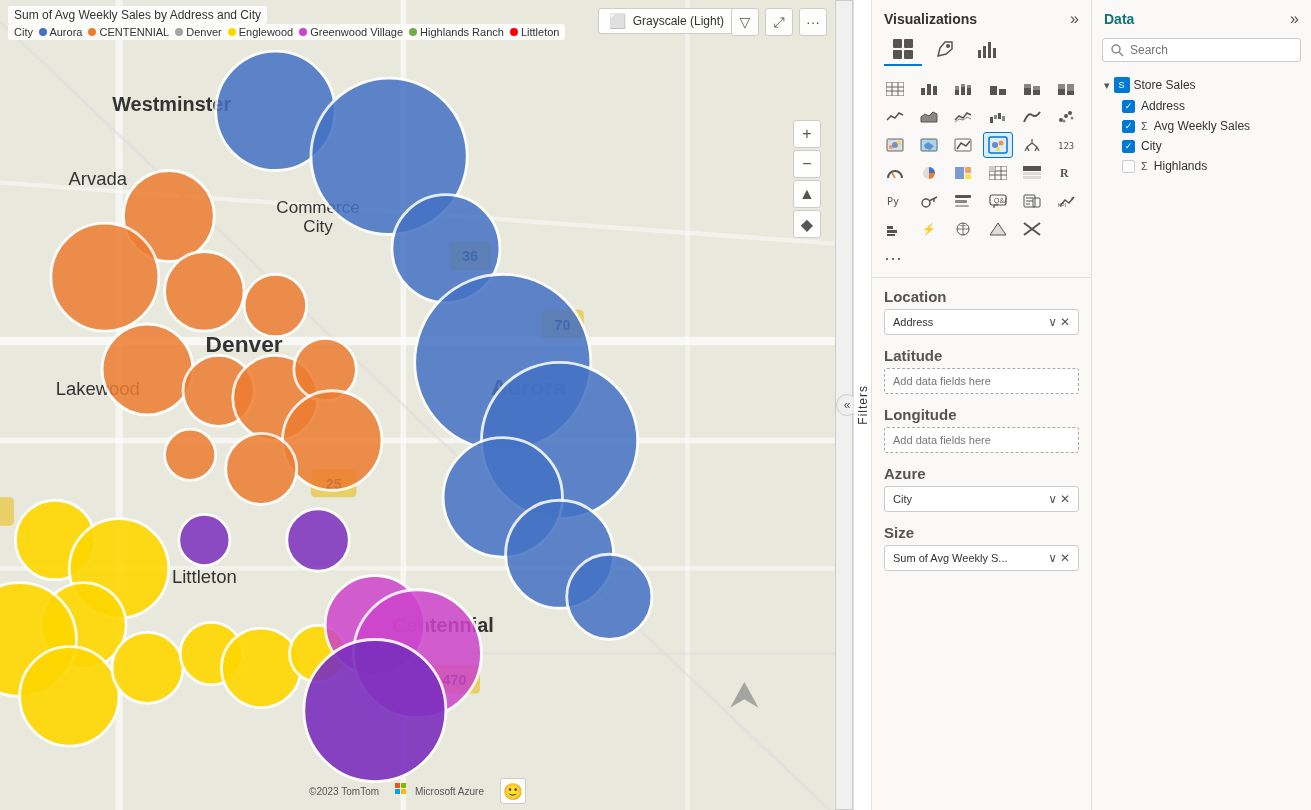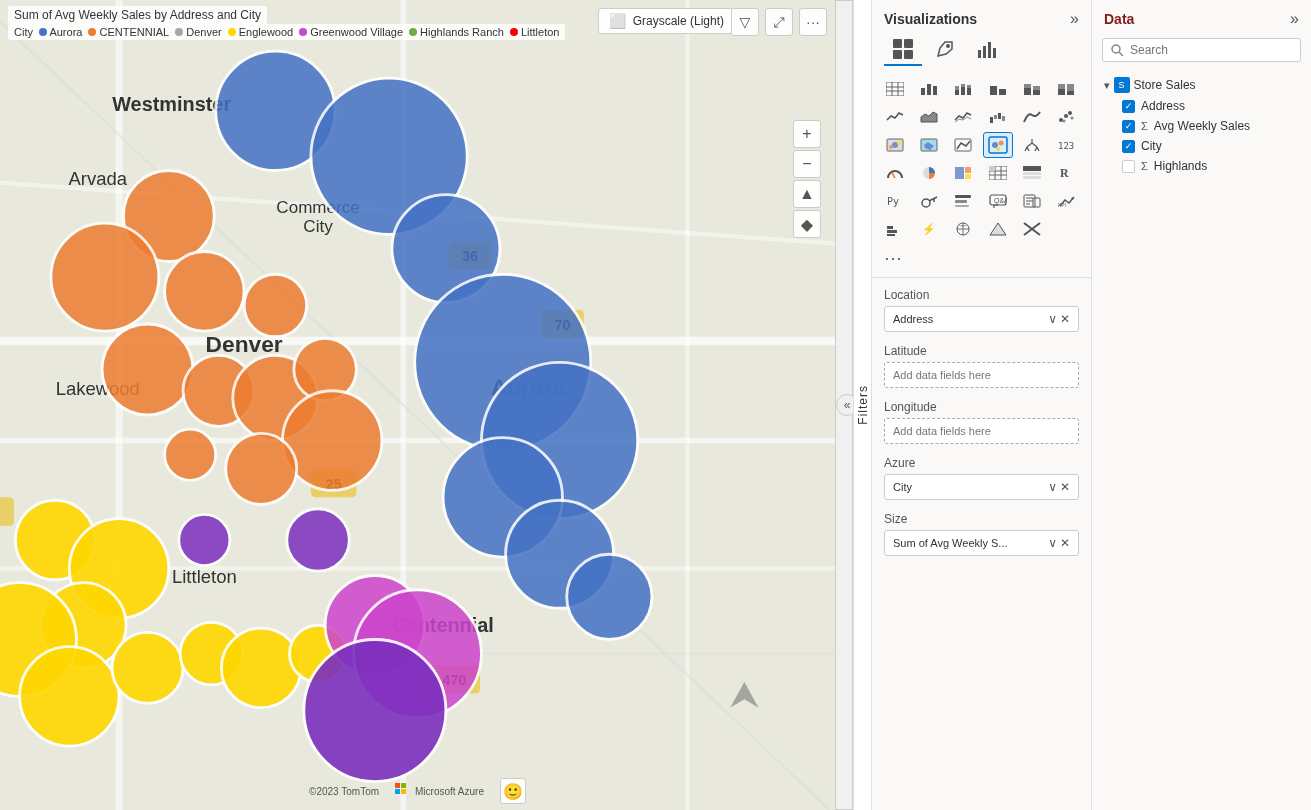--- a/index.html
+++ b/index.html
@@ -52,31 +52,31 @@
     .viz-icon-grid { display: grid; grid-template-columns: repeat(6, 1fr); gap: 2px; padding: 4px 8px; }
     .viz-icon-cell { width: 30px; height: 26px; display: flex; align-items: center; justify-content: center; cursor: pointer; border-radius: 3px; font-size: 14px; color: #555; border: 1px solid transparent; text-align: center; }
     .viz-icon-cell.active { background: #deecf9; border-color: #0078d4; }
 
     .viz-more { padding: 2px 12px 4px; font-size: 18px; color: #555; cursor: pointer; }
 
     .viz-divider { height: 1px; background: #e0e0e0; margin: 4px 0; }
 
     
     .field-well { padding: 6px 12px; }
-    .field-well-label { font-size: 12px; color: #555; margin-bottom: 4px; font-weight: 400; }
+    .field-well-label { font-size: 15px; color: #555; margin-bottom: 4px; font-weight: 700; }
     .field-well-slot { border: 1px dashed #aaa; border-radius: 3px; padding: 4px 8px; font-size: 11px; color: #777; background: #fff; display: flex; align-items: center; justify-content: space-between; min-height: 26px; }
     .field-well-slot.filled { border: 1px solid #ccc; color: #333; }
     .field-well-slot .slot-text { flex: 1; overflow: hidden; text-overflow: ellipsis; white-space: nowrap; }
     .field-well-slot .slot-icons { display: flex; gap: 3px; color: #555; font-size: 12px; }
 
     
     .data-panel { width: 220px; background: #faf9f8; border-left: 1px solid #e0e0e0; display: flex; flex-direction: column; }
 
     .data-panel-header { display: flex; align-items: center; justify-content: space-between; padding: 10px 12px 6px; }
-    .data-panel-title { font-size: 14px; font-weight: 600; color: #7f1d1d; }
+    .data-panel-title { font-size: 14px; font-weight: 600; color: #0f766e; }
 
     .data-search { margin: 4px 10px 8px; display: flex; align-items: center; gap: 6px; border: 1px solid #ccc; border-radius: 3px; background: #fff; padding: 4px 8px; }
     .data-search input { border: none; outline: none; font-size: 12px; flex: 1; background: transparent; }
 
     .data-tree { padding: 4px 8px; overflow-y: auto; flex: 1; }
     .tree-table { display: flex; align-items: center; gap: 4px; padding: 3px 4px; cursor: pointer; }
     .tree-chevron { font-size: 11px; color: #555; }
     .tree-table-icon { width: 16px; height: 16px; background: #0078d4; border-radius: 2px; display: flex; align-items: center; justify-content: center; color: #fff; font-size: 9px; flex-shrink: 0; }
     .tree-table-label { font-size: 12px; color: #333; font-weight: 500; }
 

